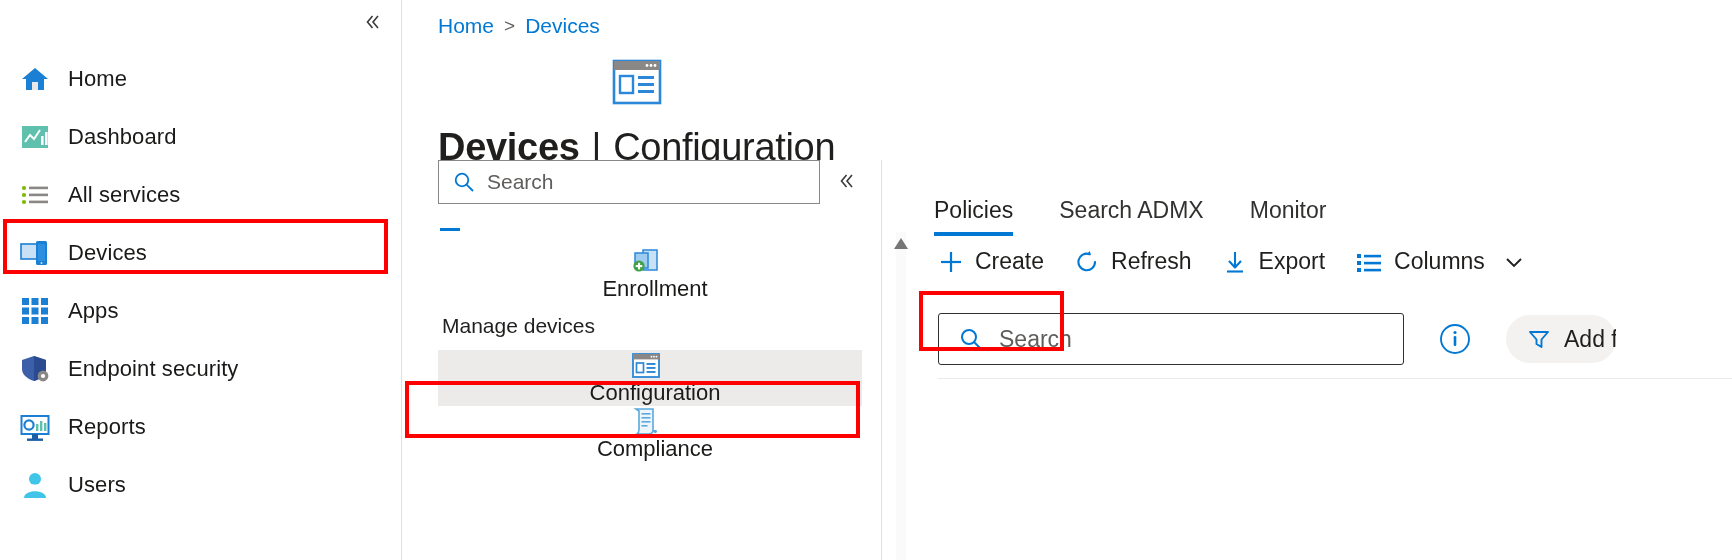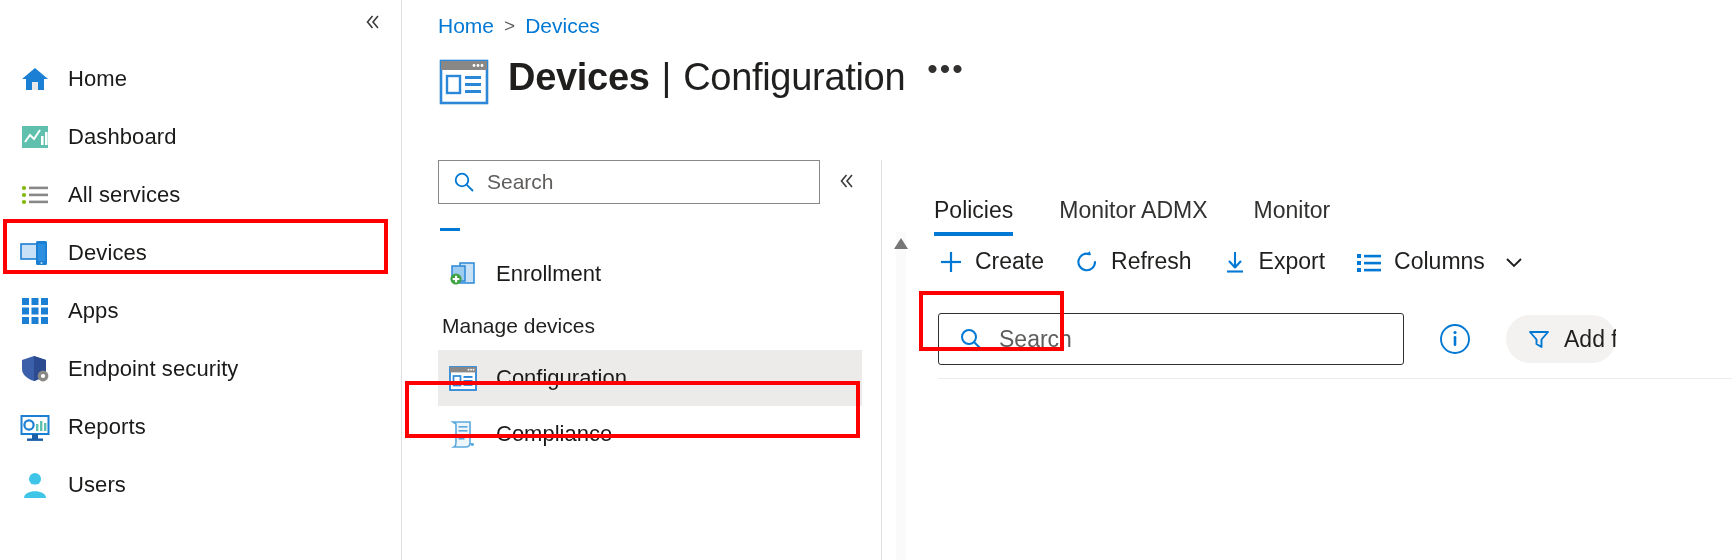--- a/index.html
+++ b/index.html
@@ -49,21 +49,21 @@
   .breadcrumb {
     position: absolute; left: 36px; top: 14px;
     display: flex; align-items: center; gap: 10px;
     font-size: 21px;
   }
   .crumb { color: #0078d4; cursor: pointer; }
   .crumb-sep { color: #605e5c; font-size: 19px; font-weight: 300; }
 
   .page-title-row {
     position: absolute; left: 36px; top: 56px;
-    display: flex; gap: 18px;
+    display: flex; align-items: center; gap: 18px; flex-direction: column;
   }
   .title-icon { width: 52px; height: 52px; flex: 0 0 52px; }
   .page-title {
     font-size: 38px; font-weight: 600; color: #201f1e;
     letter-spacing: -0.3px; white-space: nowrap;
   }
   .page-title .thin { font-weight: 400; }
   .title-ellipsis {
     color: #323130; font-size: 30px; line-height: 14px;
     letter-spacing: 2px; cursor: pointer; padding: 6px 4px 14px 4px;
@@ -93,21 +93,21 @@
     margin-left: 16px; color: #3b3a39; font-size: 20px;
     cursor: pointer; line-height: 1;
   }
 
   .mid-accent { position:absolute; left: 2px; top: 68px; width: 20px; height: 3px; background:#0078d4; }
 
   .mid-list { position: absolute; left: 0; top: 86px; width: 424px; }
   .mid-item {
     display: flex; align-items: center;
     height: 56px; padding-left: 10px; cursor: pointer;
-    font-size: 22px; color: #1b1a19;
+    font-size: 22px; color: #1b1a19; flex-direction: column;
   }
   .mid-item.selected { background: #edebe9; }
   .mid-icon { width: 30px; height: 30px; margin-right: 18px; flex:0 0 30px; display:flex; align-items:center; justify-content:center; }
   .mid-group-head {
     font-size: 21px; font-weight: 400; color: #201f1e;
     padding-left: 4px; height: 48px; display: flex; align-items: center;
   }
 
   
   .mid-scroll {
@@ -392,21 +392,21 @@
       <div class="mid-scroll">
         <div class="scroll-track"></div>
         <div class="scroll-up"></div>
       </div>
     </div>
 
     <div class="content">
 
       <div class="tabs">
         <div class="tab active">Policies</div>
-        <div class="tab">Monitor ADMX</div>
+        <div class="tab">Search ADMX</div>
         <div class="tab">Monitor</div>
       </div>
 
       <div class="toolbar">
 
         <div class="tb-btn">
           <span class="tb-icon">
             <svg width="26" height="26" viewBox="0 0 26 26">
               <line x1="13" y1="3" x2="13" y2="23" stroke="#0078d4" stroke-width="2.2"></line>
               <line x1="3" y1="13" x2="23" y2="13" stroke="#0078d4" stroke-width="2.2"></line>

